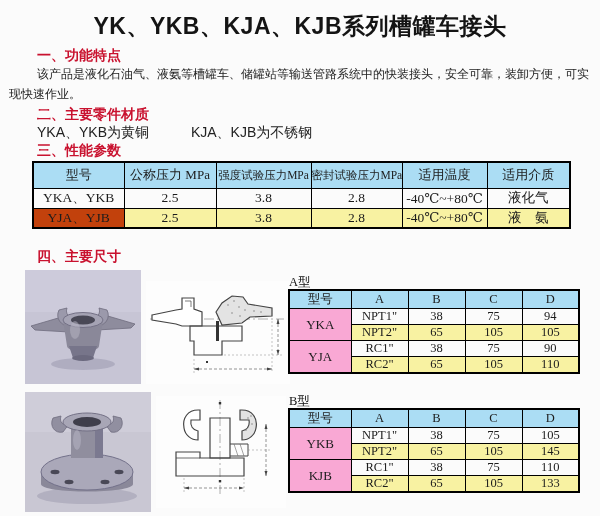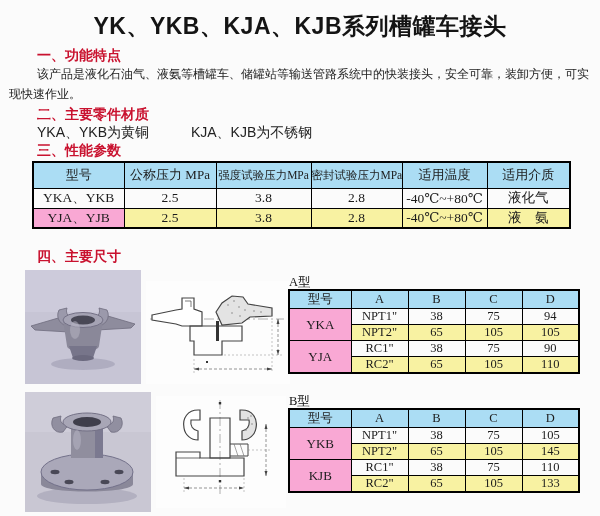--- a/index.html
+++ b/index.html
@@ -84,21 +84,21 @@
     <tbody>
       <tr>
         <td>YKA、YKB</td>
         <td>2.5</td>
         <td>3.8</td>
         <td>2.8</td>
         <td>-40℃~+80℃</td>
         <td>液化气</td>
       </tr>
       <tr class="yellow">
-        <td style="background:#f9a8d4">YJA、YJB</td>
+        <td style="background:#c2410c">YJA、YJB</td>
         <td>2.5</td>
         <td>3.8</td>
         <td>2.8</td>
         <td>-40℃~+80℃</td>
         <td>液　氨</td>
       </tr>
     </tbody>
   </table>
 
   <div class="sec-heading h4">四、主要尺寸</div>

